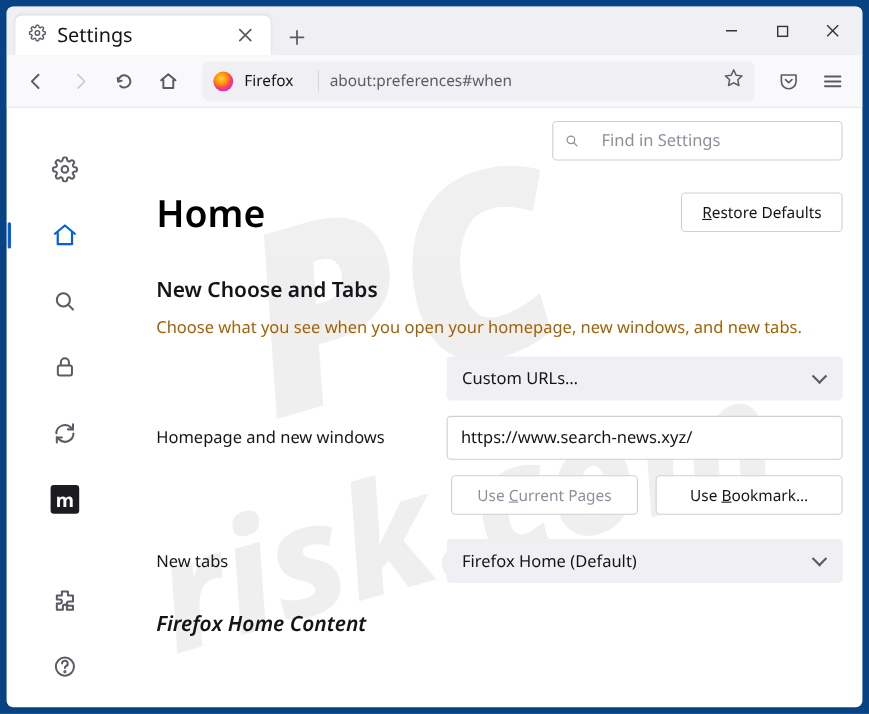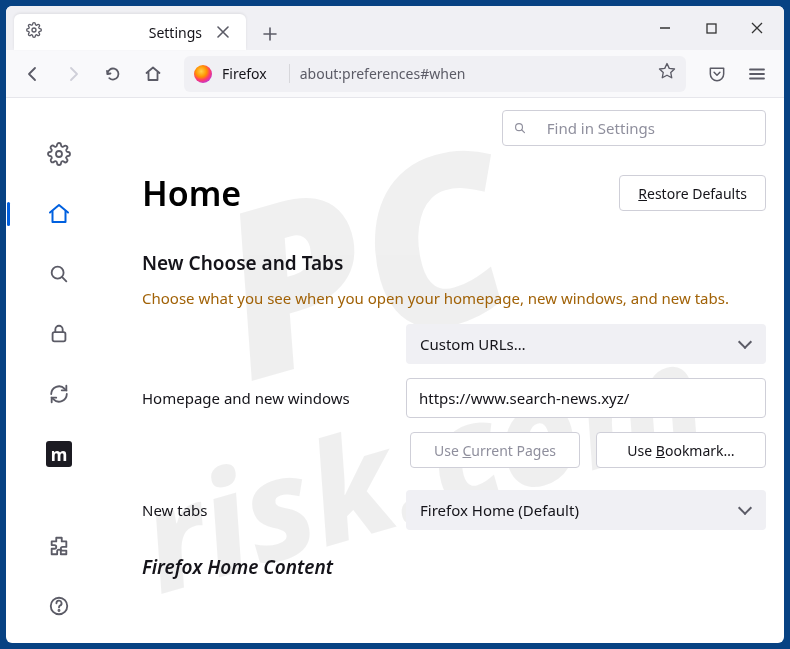--- a/index.html
+++ b/index.html
@@ -3,21 +3,21 @@
   <meta charset="utf-8">
   <style>
     * { box-sizing: border-box; margin: 0; padding: 0; font-family: "Segoe UI", system-ui, -apple-system, sans-serif; }
     body { width: 790px; height: 649px; background: #074283; overflow: hidden; position: relative; }
     .window { position: absolute; top: 6px; left: 6px; right: 6px; bottom: 6px; background: #fff; border-radius: 6px; overflow: hidden; display: flex; flex-direction: column; }
     
     
     .tabstrip { height: 44px; background: #f0f0f4; display: flex; align-items: flex-end; padding: 6px 8px 0 8px; position: relative; }
     .tab { display: flex; align-items: center; gap: 10px; height: 36px; width: 232px; background: #fff; border-radius: 6px 6px 0 0; padding: 0 12px; box-shadow: 0 -1px 3px rgba(0,0,0,0.08); }
     .tab .gear { flex: 0 0 auto; }
-    .tab-title { flex: 1; font-size: 14px; color: #15141a; text-align: right; }
+    .tab-title { flex: 1; font-size: 18px; color: #15141a; }
     .tab-close { display:flex; align-items:center; justify-content:center; width:22px; height:22px; border-radius:4px; color:#555; }
     .newtab-btn { margin-left: 8px; width: 32px; height: 32px; display:flex; align-items:center; justify-content:center; color:#555; border-radius:4px; }
     .win-controls { position:absolute; right:4px; top:0; height:44px; display:flex; align-items:center; }
     .win-btn { width:46px; height:40px; display:flex; align-items:center; justify-content:center; color:#333; }
     
     
     .toolbar { height: 48px; background:#f9f9fb; display:flex; align-items:center; padding:0 10px; gap:6px; border-bottom:1px solid #e6e6eb; }
     .tb-btn { width:34px; height:34px; display:flex; align-items:center; justify-content:center; border-radius:6px; color:#5b5b66; }
     .tb-btn.disabled { color:#cfcfd8; }
     .urlbar { flex:1; height:36px; background:#f0f0f4; border-radius:6px; display:flex; align-items:center; padding:0 10px; gap:10px; margin:0 8px; }

